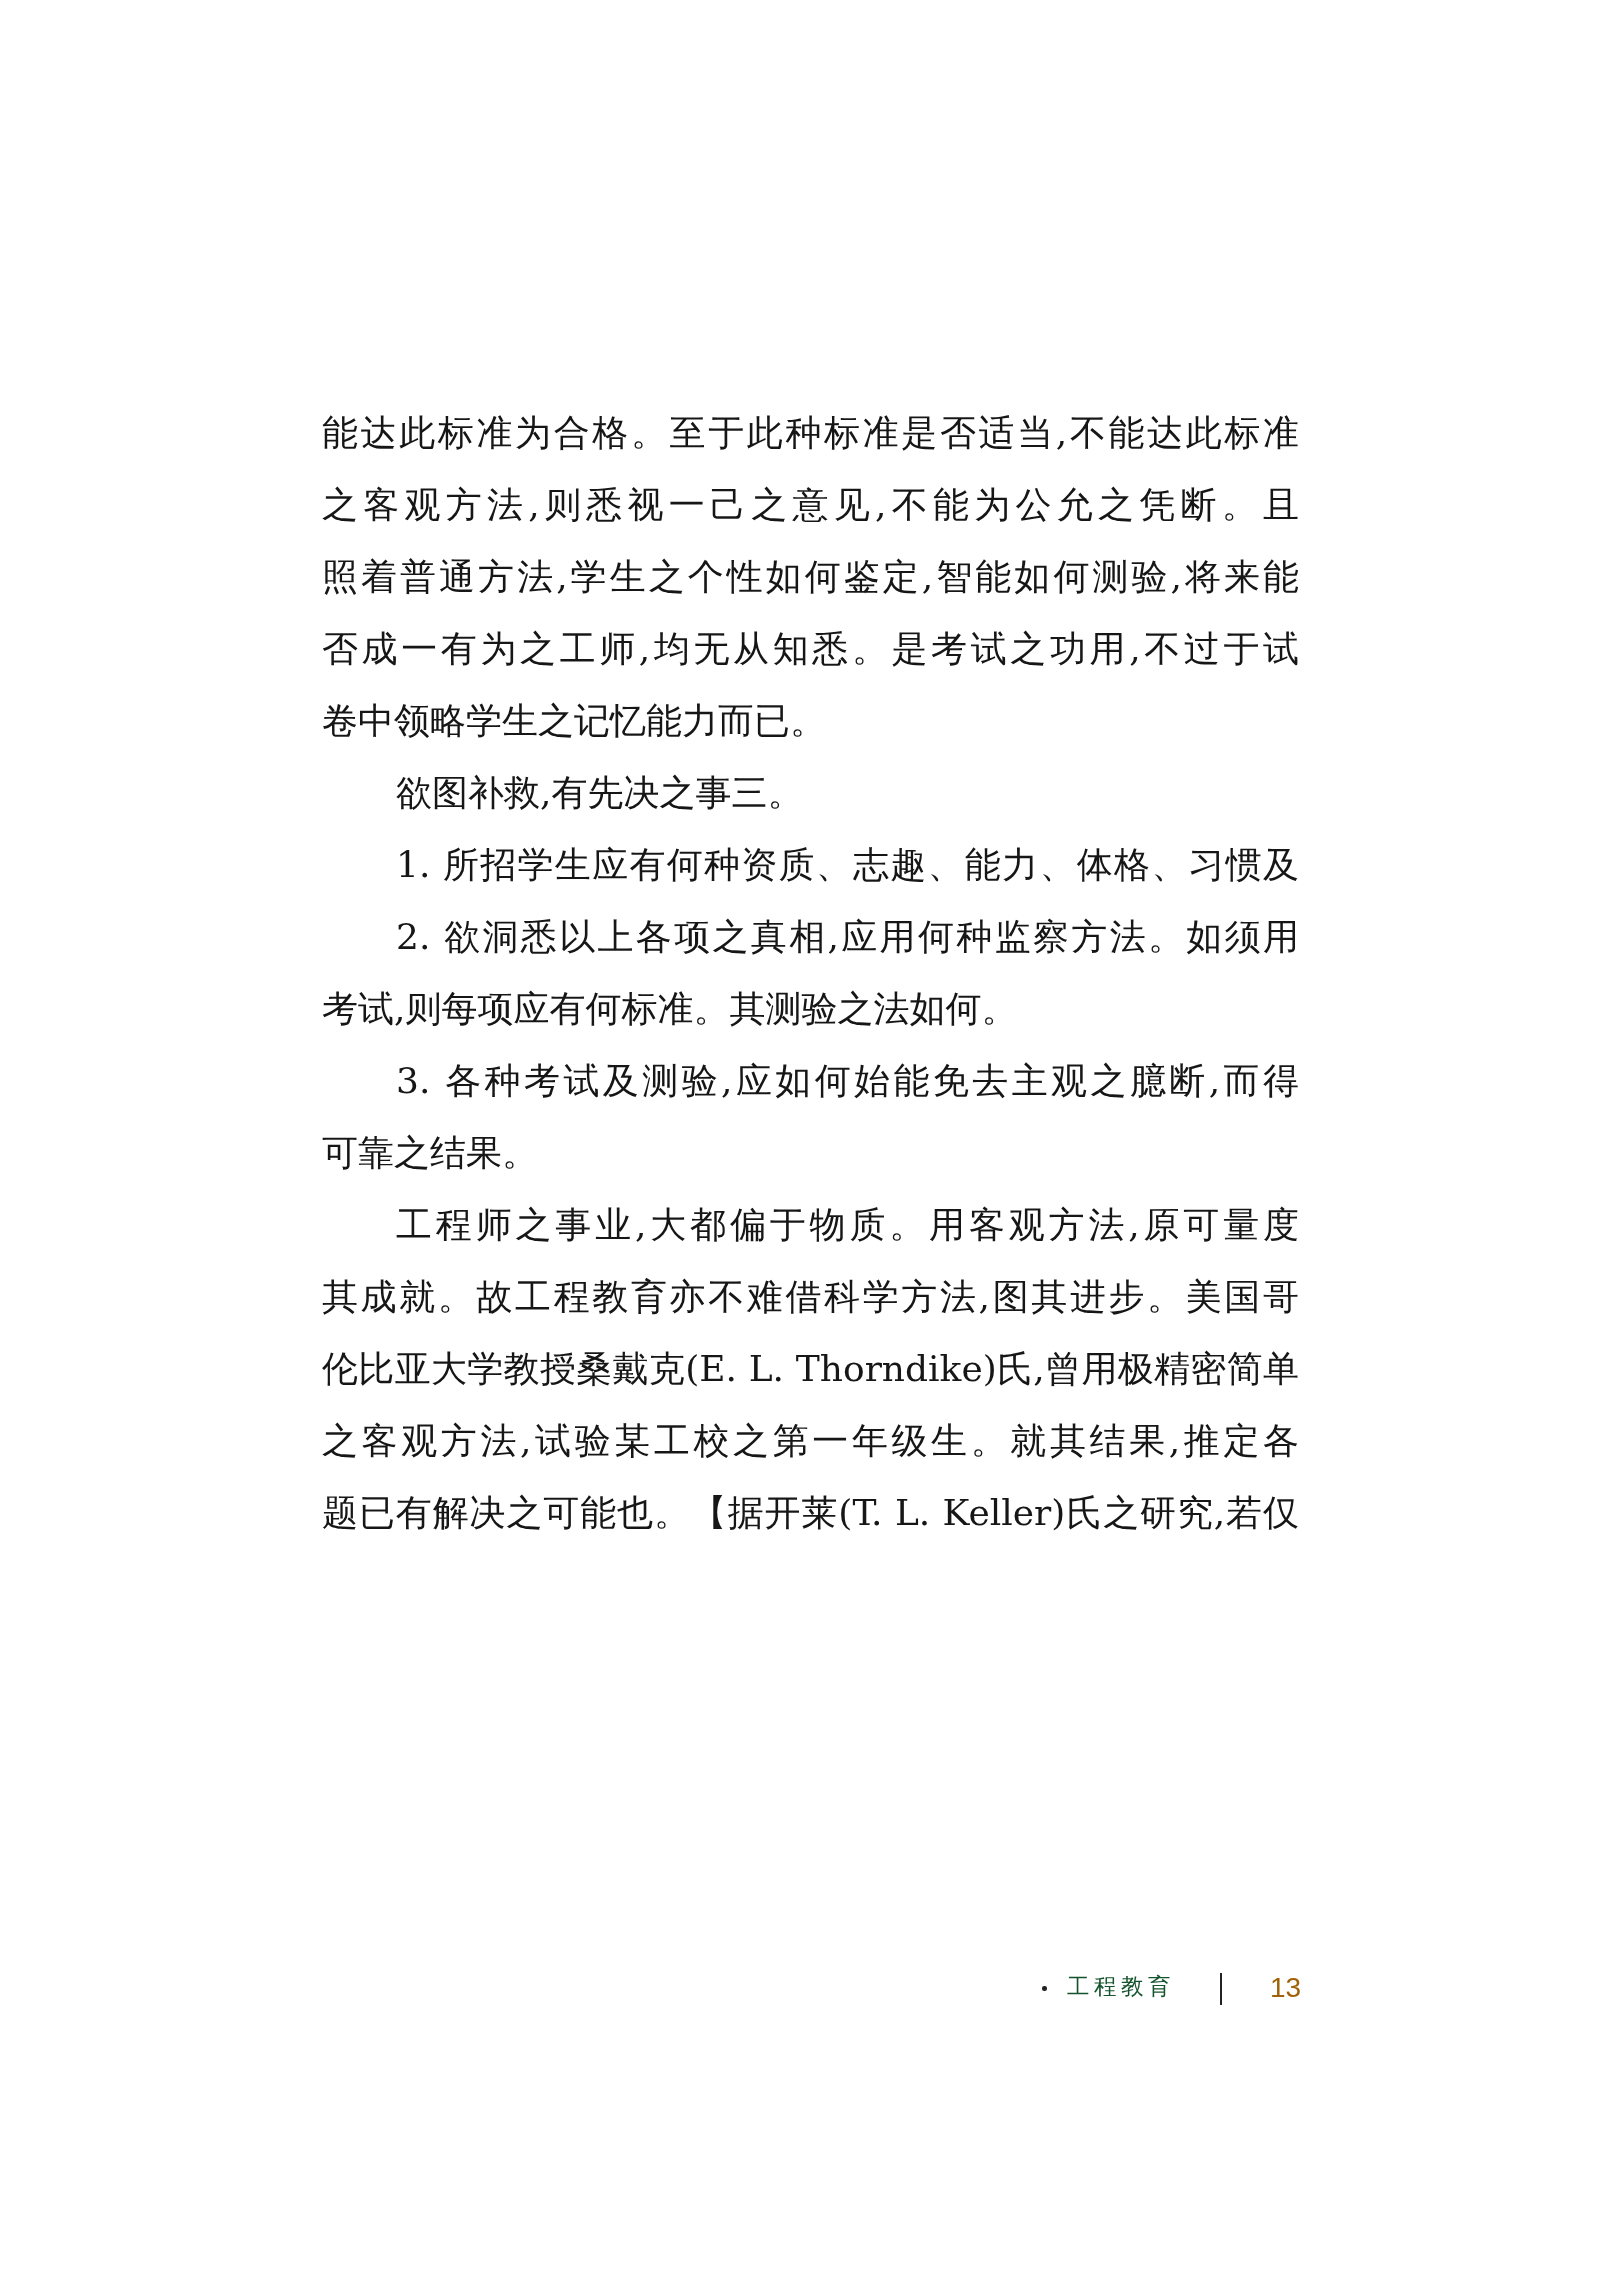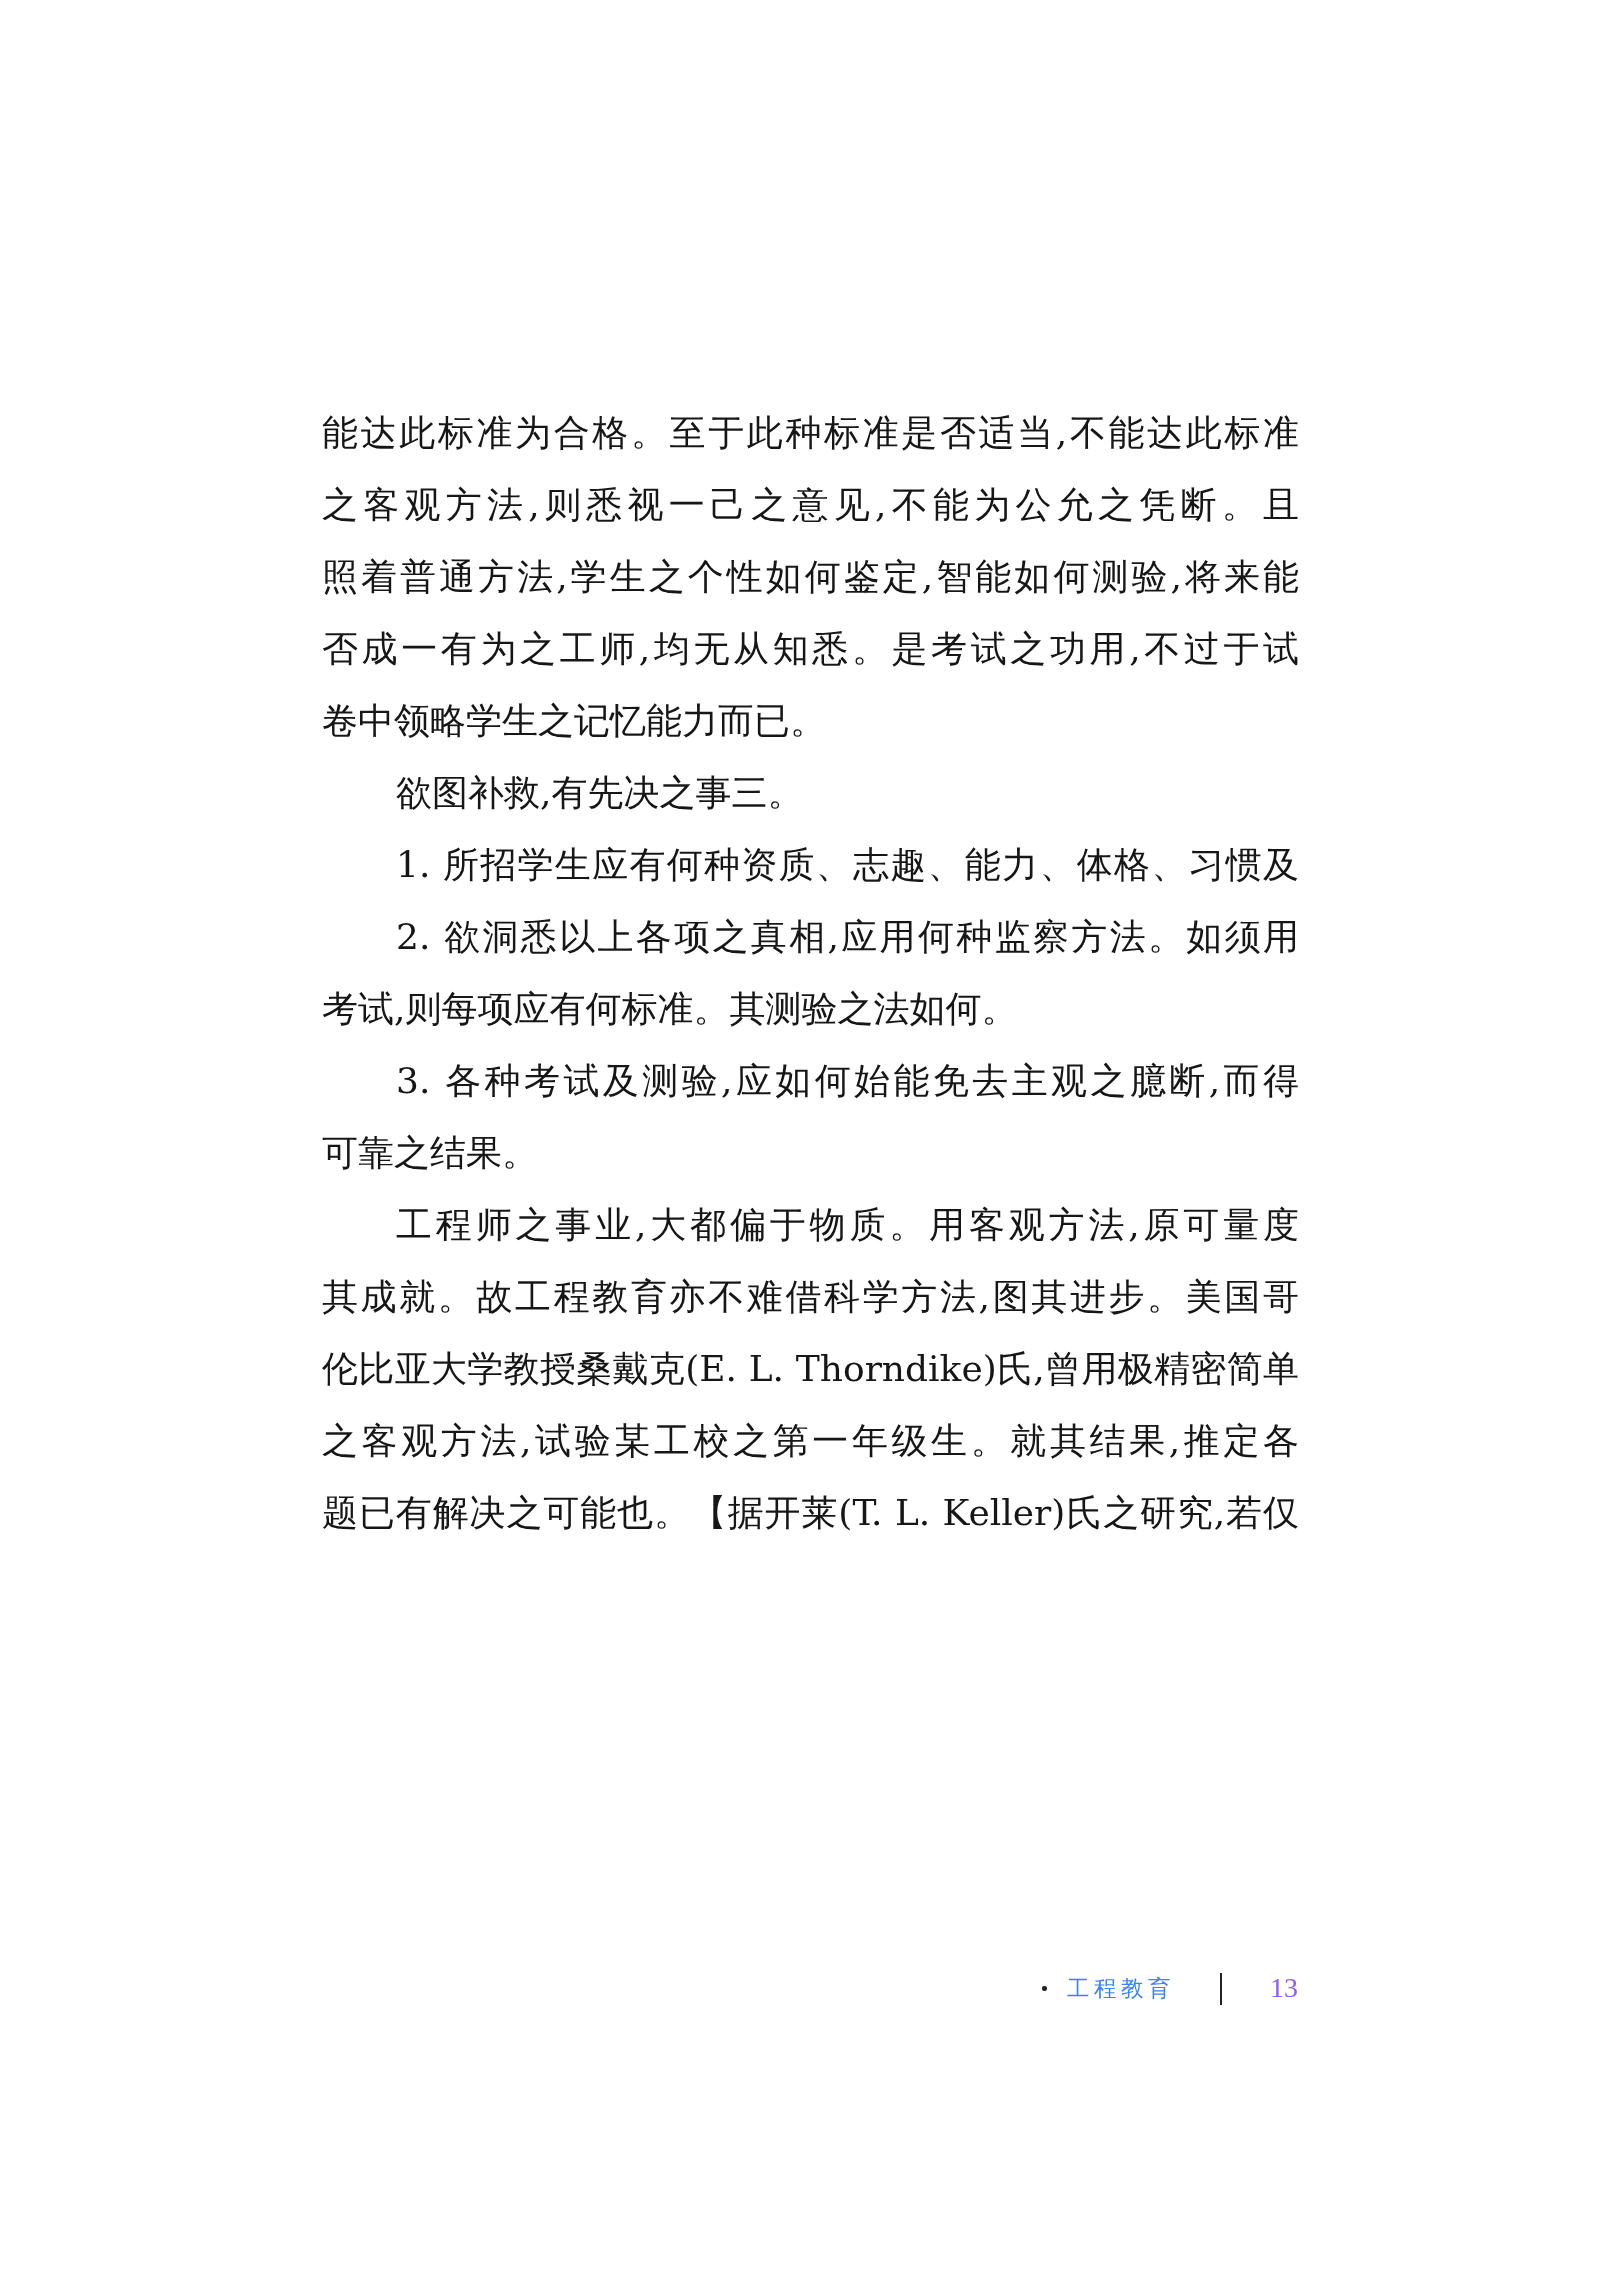--- a/index.html
+++ b/index.html
@@ -59,40 +59,40 @@
       border-radius: 50%;
       background: #222;
     }
     .footer .running-title {
       position: absolute;
       left: 34px;
       top: 5.4px;
       font-size: 22.5px;
       letter-spacing: 4.5px;
       line-height: 31px;
-      color: #3b82f6;
-      font-family: Liberation Sans, sans-serif;
+      color: #14532d;
+      font-family: Liberation Mono, monospace;
       font-weight: normal;
     }
     .footer .divider {
       position: absolute;
       left: 187px;
       top: 5.4px;
       width: 1.8px;
       height: 32px;
       background: #222;
     }
     .footer .page-number {
       position: absolute;
       left: 237px;
       top: 3.6px;
       font-size: 28px;
       line-height: 32px;
-      font-family: Liberation Serif, serif;
-      color: #8b5cf6;
+      font-family: Liberation Sans, sans-serif;
+      color: #a16207;
     }
   </style>
 </head>
 <body>
 
 <div class="page">
 
   <div class="body-text">
 
     <div>

